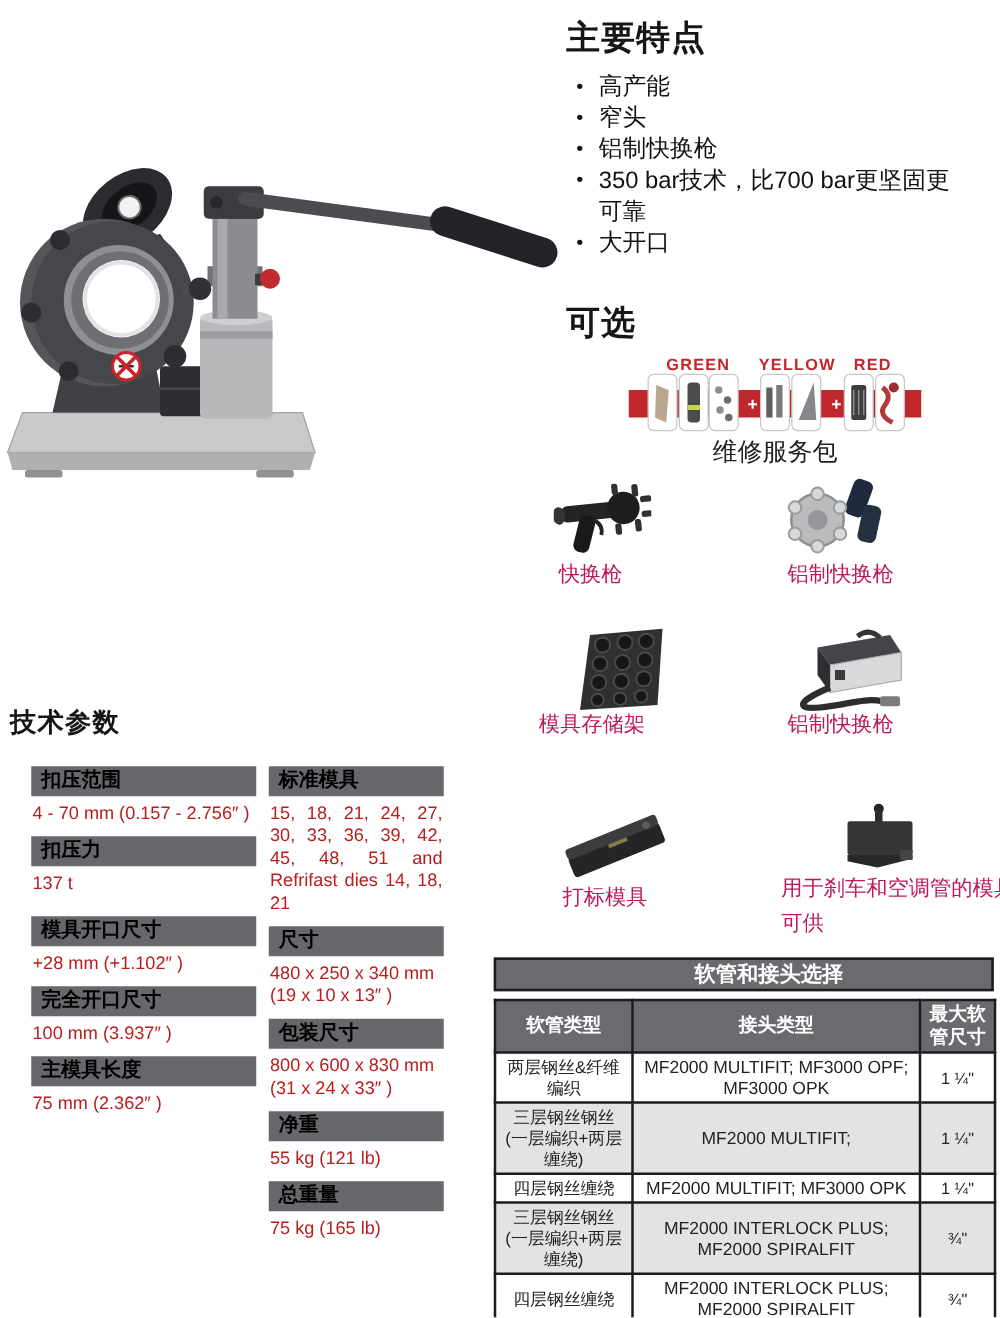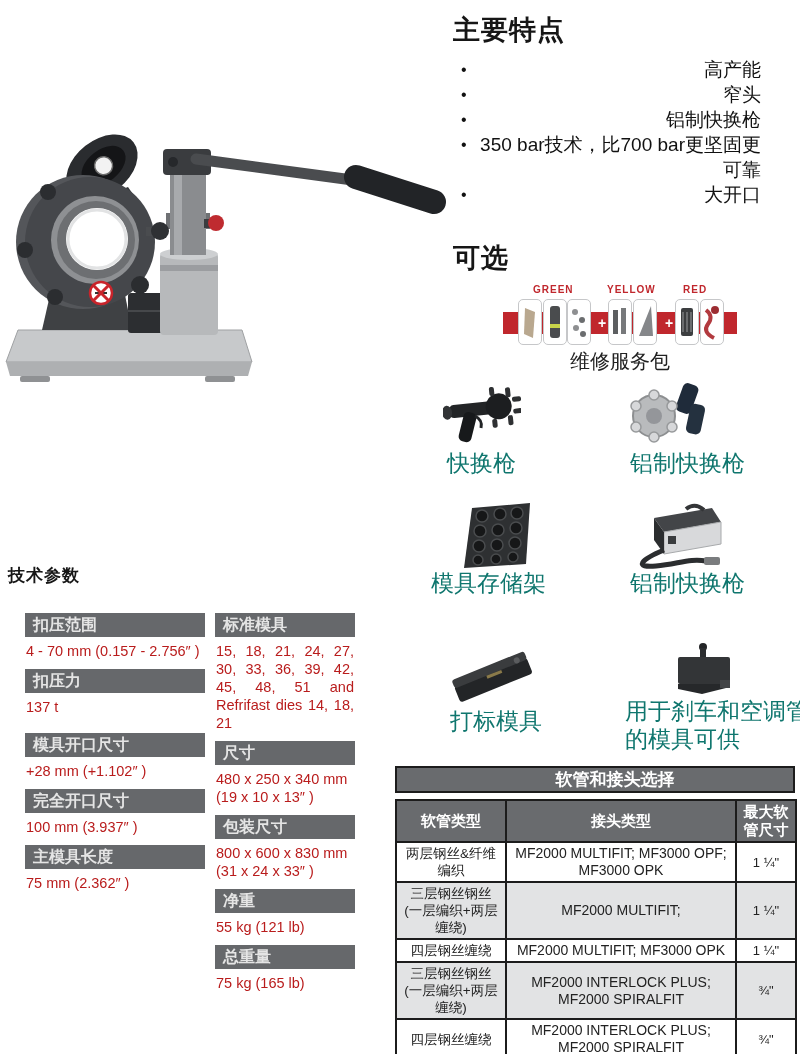--- a/index.html
+++ b/index.html
@@ -8,40 +8,40 @@
 
   
   .h-main{font-size:27px;font-weight:bold;color:#161616;letter-spacing:1px;}
 
   
   #features{position:absolute;left:453px;top:12px;width:308px;}
   #features .h-main{margin:0 0 9px 0;}
   #features ul{list-style:none;margin:0;padding:0;font-size:19px;line-height:25px;color:#111;}
   #features li{display:flex;margin:0 0 0 8px;}
   #features li .dot{width:18px;flex:0 0 18px;font-size:16px;}
-  #features li .txt{width:282px;text-align:right;}
+  #features li .txt{width:282px;}
 
   
   #optional-title{position:absolute;left:453px;top:240px;}
   #service-pack{position:absolute;left:503px;top:284px;width:234px;height:62px;}
-  .color-label{position:absolute;top:0;font-size:10px;font-weight:bold;color:#c0272d;letter-spacing:1px;}
+  .color-label{position:absolute;top:0;font-size:13px;font-weight:bold;color:#c0272d;letter-spacing:1px;}
   #sp-band{position:absolute;left:0;top:28px;width:234px;height:22px;background:#c0272d;}
   .sp-card{position:absolute;top:15px;width:22px;height:44px;background:#fff;border:1px solid #c6c7c9;border-radius:5px;overflow:hidden;}
   .sp-plus{position:absolute;top:29px;width:14px;text-align:center;color:#fff;font-weight:bold;font-size:14px;line-height:20px;}
   .sp-caption{position:absolute;left:503px;top:348px;width:234px;text-align:center;font-size:20px;color:#222;}
 
   .acc-img{position:absolute;}
-  .acc-caption{position:absolute;font-size:23px;color:#0f766e;}
-
-  
-  #specs-title{position:absolute;left:8px;top:564px;font-size:17px;text-align:right;}
+  .acc-caption{position:absolute;font-size:17px;color:#be185d;}
+
+  
+  #specs-title{position:absolute;left:8px;top:564px;font-size:21px;text-align:right;}
   .spec-col{position:absolute;top:613px;}
   #spec-left{left:25px;width:180px;}
   #spec-right{left:215px;width:140px;}
-  .spec-label{background:#66686b;color:#e5e5e5;font-weight:bold;font-size:16px;line-height:24px;padding:0 0 0 8px;height:24px;}
+  .spec-label{background:#66686b;color:#000000;font-weight:bold;font-size:16px;line-height:24px;padding:0 0 0 8px;height:24px;}
   .spec-value{font-size:14.5px;line-height:18px;color:#b91c1c;margin:5px 1px 9px 1px;}
   .spec-value.justify{text-align:justify;}
   .spec-value.gap{margin-bottom:17px;}
 
   
   #hose-block{position:absolute;left:395px;top:766px;width:400px;}
   #hose-title{box-sizing:border-box;width:400px;height:27px;background:#696b6e;border:2px solid #1c1c1c;
     color:#fff;font-weight:bold;font-size:17px;text-align:center;line-height:23px;padding-left:40px;}
   #hose-table{margin-top:6px;border-collapse:collapse;table-layout:fixed;width:400px;}
   #hose-table th,#hose-table td{border:2px solid #1c1c1c;text-align:center;vertical-align:middle;padding:2px 3px;}

